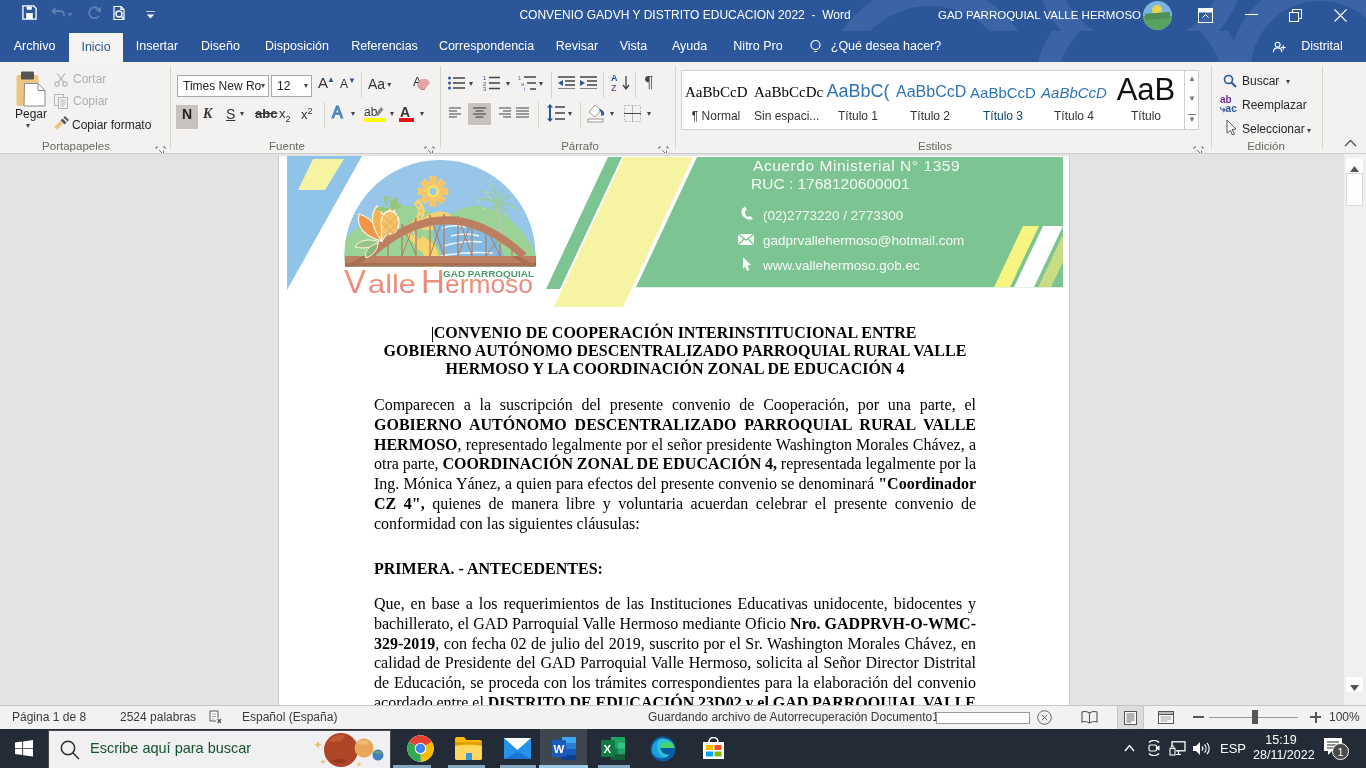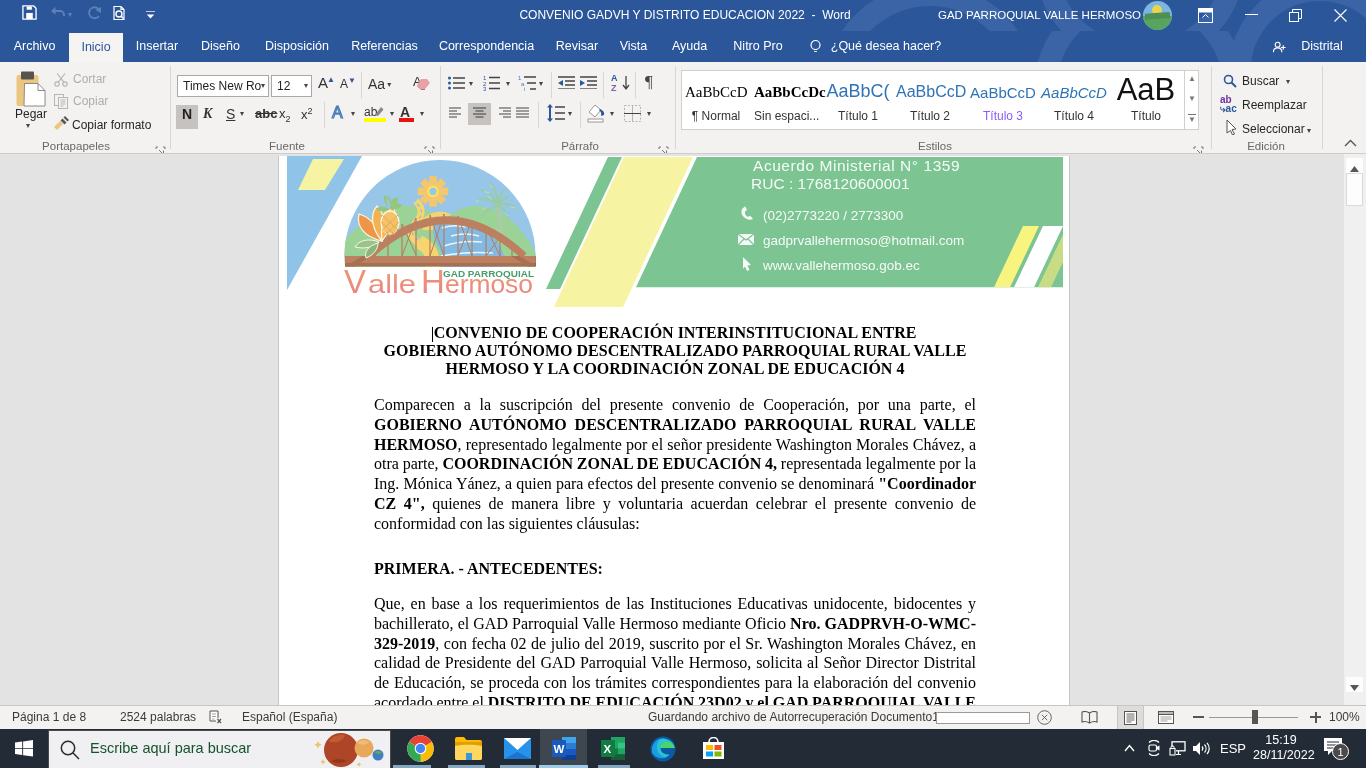--- a/index.html
+++ b/index.html
@@ -304,28 +304,28 @@
   <div class="abs" style="left:647px;top:47px;font-size:8px;color:#444;">▾</div>
 
   <div class="abs" style="left:681px;top:8px;width:518px;height:60px;background:#fff;border:1px solid #d2d0ce;"></div>
   <div class="abs" style="left:1184px;top:8px;width:15px;height:60px;border-left:1px solid #d2d0ce;">
     <div style="position:absolute;left:3px;top:4px;font-size:8px;color:#777;">▲</div>
     <div style="position:absolute;left:3px;top:24px;font-size:8px;color:#777;">▼</div>
     <div style="position:absolute;left:3px;top:44px;font-size:8px;color:#777;border-top:1.5px solid #777;">▼</div>
   </div>
   <div class="abs serif" style="left:685px;top:22px;width:62px;text-align:center;font-size:15px;">AaBbCcD</div>
   <div class="abs" style="left:685px;top:47px;width:62px;text-align:center;font-size:12px;color:#333;white-space:nowrap;">¶ Normal</div>
-  <div class="abs serif" style="left:754px;top:22px;width:65px;text-align:center;font-size:15px;font-weight:bold;">AaBbCcDc</div>
+  <div class="abs serif" style="left:754px;top:22px;width:65px;text-align:center;font-size:15px;">AaBbCcDc</div>
   <div class="abs" style="left:754px;top:47px;width:65px;text-align:center;font-size:12px;color:#333;white-space:nowrap;">Sin espaci...</div>
   <div class="abs" style="left:824px;top:19px;width:68px;text-align:center;font-size:18px;color:#2e74b5;font-family:'Liberation Sans',sans-serif;">AaBbC(</div>
   <div class="abs" style="left:824px;top:47px;width:68px;text-align:center;font-size:12px;color:#333;white-space:nowrap;">Título 1</div>
   <div class="abs" style="left:896px;top:21px;width:68px;text-align:center;font-size:16px;color:#2e74b5;">AaBbCcD</div>
   <div class="abs" style="left:896px;top:47px;width:68px;text-align:center;font-size:12px;color:#333;white-space:nowrap;">Título 2</div>
   <div class="abs" style="left:969px;top:22px;width:68px;text-align:center;font-size:15px;color:#2e74b5;">AaBbCcD</div>
-  <div class="abs" style="left:969px;top:47px;width:68px;text-align:center;font-size:12px;color:#8b5cf6;white-space:nowrap;">Título 3</div>
+  <div class="abs" style="left:969px;top:47px;width:68px;text-align:center;font-size:12px;color:#0c4a6e;white-space:nowrap;">Título 3</div>
   <div class="abs" style="left:1040px;top:22px;width:68px;text-align:center;font-size:15px;font-style:italic;color:#2e74b5;">AaBbCcD</div>
   <div class="abs" style="left:1040px;top:47px;width:68px;text-align:center;font-size:12px;color:#333;white-space:nowrap;">Título 4</div>
   <div class="abs" style="left:1112px;top:10px;width:68px;text-align:center;font-size:31px;font-weight:400;color:#111;font-family:'Liberation Sans',sans-serif;">AaB</div>
   <div class="abs" style="left:1112px;top:47px;width:68px;text-align:center;font-size:12px;color:#333;white-space:nowrap;">Título</div>
 
   <svg class="abs" style="left:1223px;top:12px;" width="14" height="14" viewBox="0 0 14 14">
       <circle cx="5.5" cy="5.5" r="4" fill="none" stroke="#2b579a" stroke-width="1.6"></circle>
       <path d="M8.5 8.5 L13 13" stroke="#2b579a" stroke-width="2"></path>
     </svg>
   <div class="abs" style="left:1242px;top:12px;font-size:12px;color:#262626;text-align:right;">Buscar</div>

